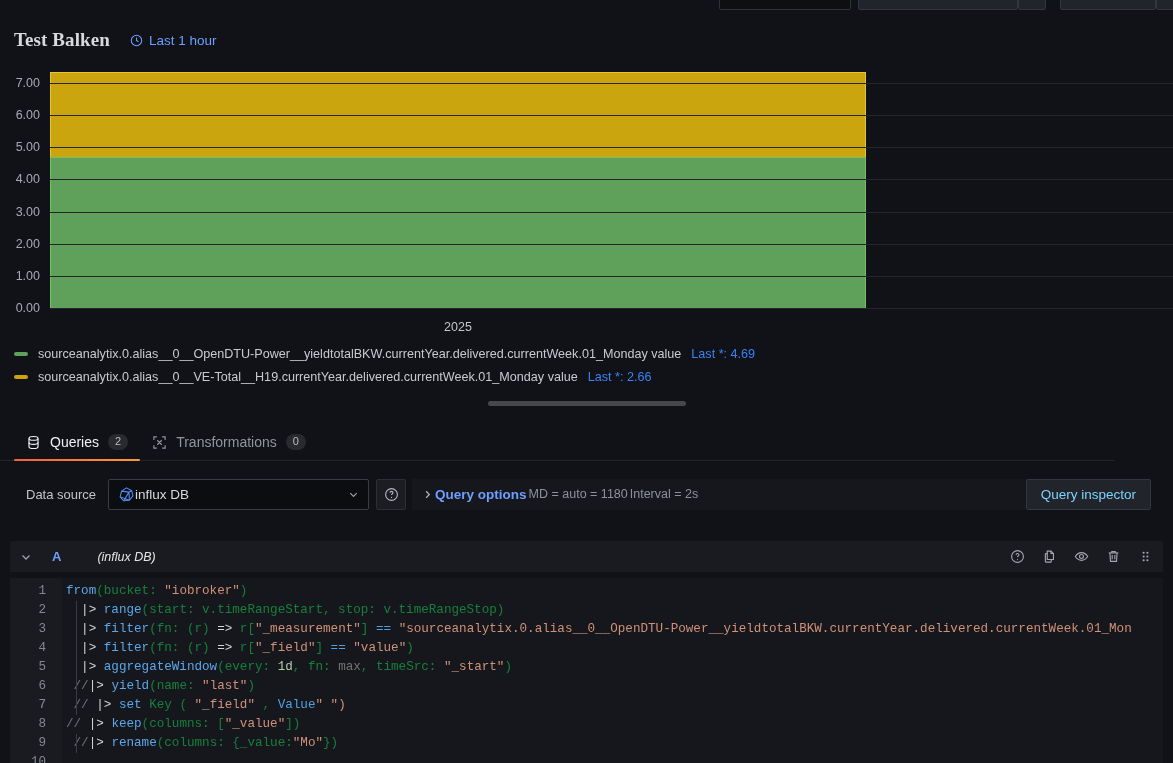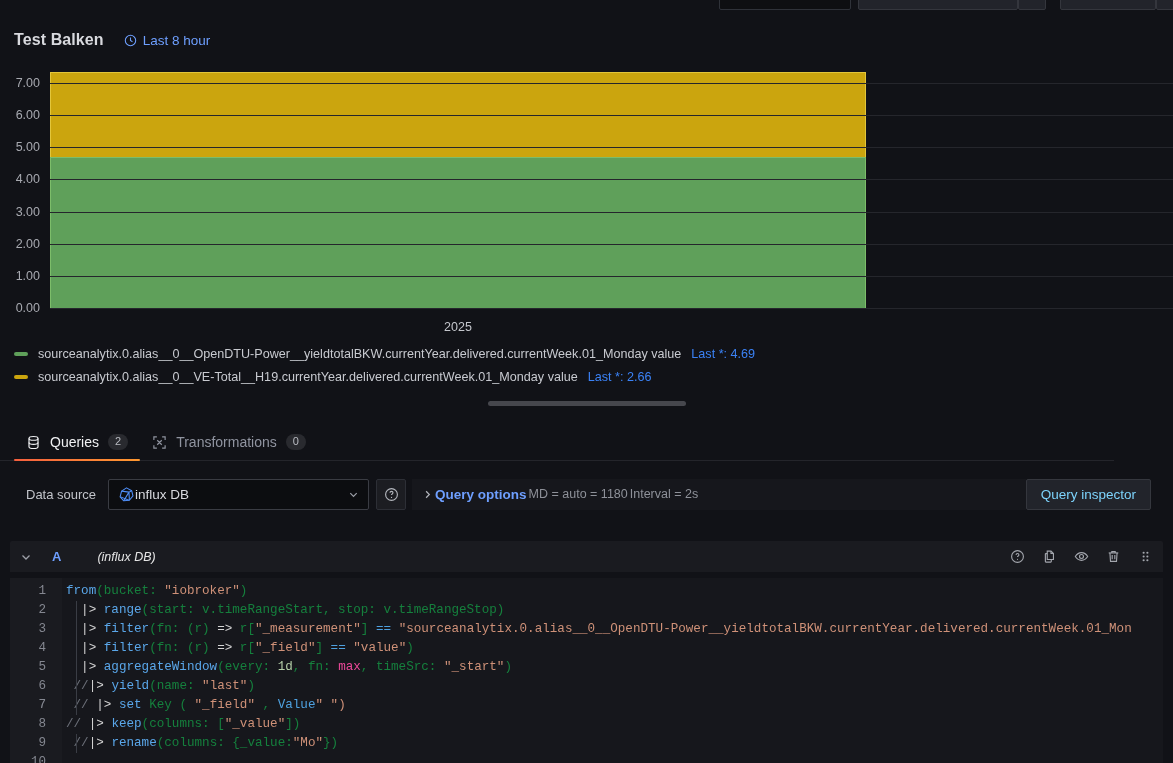--- a/index.html
+++ b/index.html
@@ -16,21 +16,21 @@
   .top-strip { position:absolute; top:0; left:0; width:1173px; height:20px; background:#111217; }
   .tb-box { position:absolute; top:-12px; height:22px; border:1px solid #2f3239; border-radius:2px; background:#16171c; }
   .tb-box.b1 { left:719px; width:132px; background:#0e0f12; }
   .tb-box.b2 { left:858px; width:160px; background:#22242b; border-color:#34363d; }
   .tb-box.b3 { left:1018px; width:28px;  background:#22242b; border-color:#34363d; }
   .tb-box.b4 { left:1060px; width:96px;  background:#22242b; border-color:#34363d; }
   .tb-box.b5 { left:1156px; width:24px;  background:#22242b; border-color:#34363d; }
 
   
   .panel-head { position:absolute; top:20px; left:0; width:1173px; height:40px; display:flex; align-items:center; padding-left:14px; }
-  .panel-title { font-size:16px; font-weight:600; color:#d8d9de; letter-spacing:.1px; }
+  .panel-title { font-size:19px; font-weight:600; color:#d8d9de; letter-spacing:.1px;font-family:Liberation Serif, serif; }
   .time-range { display:flex; align-items:center; gap:6px; margin-left:20px; color:#6e9fff; font-size:13.5px; cursor:pointer; }
   .clock-ic { width:13px; height:13px; flex:none; }
 
   
   .chart-wrap { position:absolute; top:62px; left:0; width:1173px; height:330px; }
   .y-axis { position:absolute; left:0; top:0; width:46px; height:255px; }
   .y-tick { position:absolute; right:6px; font-size:12.5px; color:#a7a9b0; transform:translateY(-50%); white-space:nowrap; }
   .plot { position:absolute; left:50px; top:21px; right:0; height:225px; }
   .gridline { position:absolute; left:0; right:0; height:1px; background:#25262c; }
   .bar-col { position:absolute; left:0; width:816px; bottom:0; top:0; }
@@ -90,21 +90,21 @@
   .cline { height:19px; line-height:19px; white-space:pre; font-family:"Liberation Mono", "DejaVu Sans Mono", monospace; font-size:12.6px; }
   .cline .ln { display:inline-block; width:44px; text-align:right; color:#848790; padding-right:8px; }
   .cline .ct { padding-left:12px; color:#dcdfe4; }
   .indent-guide { position:absolute; width:1px; top:0; height:19px; background:#3a3d45; }
   .fn   { color:#5aa7ea; }
   .fn2  { color:#4ea1e0; }
   .str  { color:#cf9178; }
   .num  { color:#b5cea8; }
   .cmt  { color:#6c7079; }
   .op   { color:#d4d4d4; }
-  .pink { color:#ec4899; }
+  .pink { color:#737373; }
   .plain{ color:#15803d; }
 </style>
 </head>
 <body>
 
 <div class="app">
 
   <div class="top-strip">
     <div class="tb-box b1"></div>
     <div class="tb-box b2"></div>
@@ -113,21 +113,21 @@
     <div class="tb-box b5"></div>
   </div>
 
   <div class="panel-head">
     <span class="panel-title">Test Balken</span>
     <span class="time-range">
       <svg class="clock-ic" viewBox="0 0 16 16" fill="none" stroke="currentColor" stroke-width="1.3">
         <circle cx="8" cy="8" r="6.4"></circle>
           <path d="M8 4.4V8l2.4 1.6"></path>
       </svg>
-      <span>Last 8 hour</span>
+      <span>Last 1 hour</span>
     </span>
   </div>
 
   <div class="chart-wrap">
     <div class="y-axis" id="yaxis">
         <div class="y-tick" style="top: 246px;">0.00</div>
         <div class="y-tick" style="top: 213.857px;">1.00</div>
         <div class="y-tick" style="top: 181.714px;">2.00</div>
         <div class="y-tick" style="top: 149.571px;">3.00</div>
         <div class="y-tick" style="top: 117.429px;">4.00</div>

